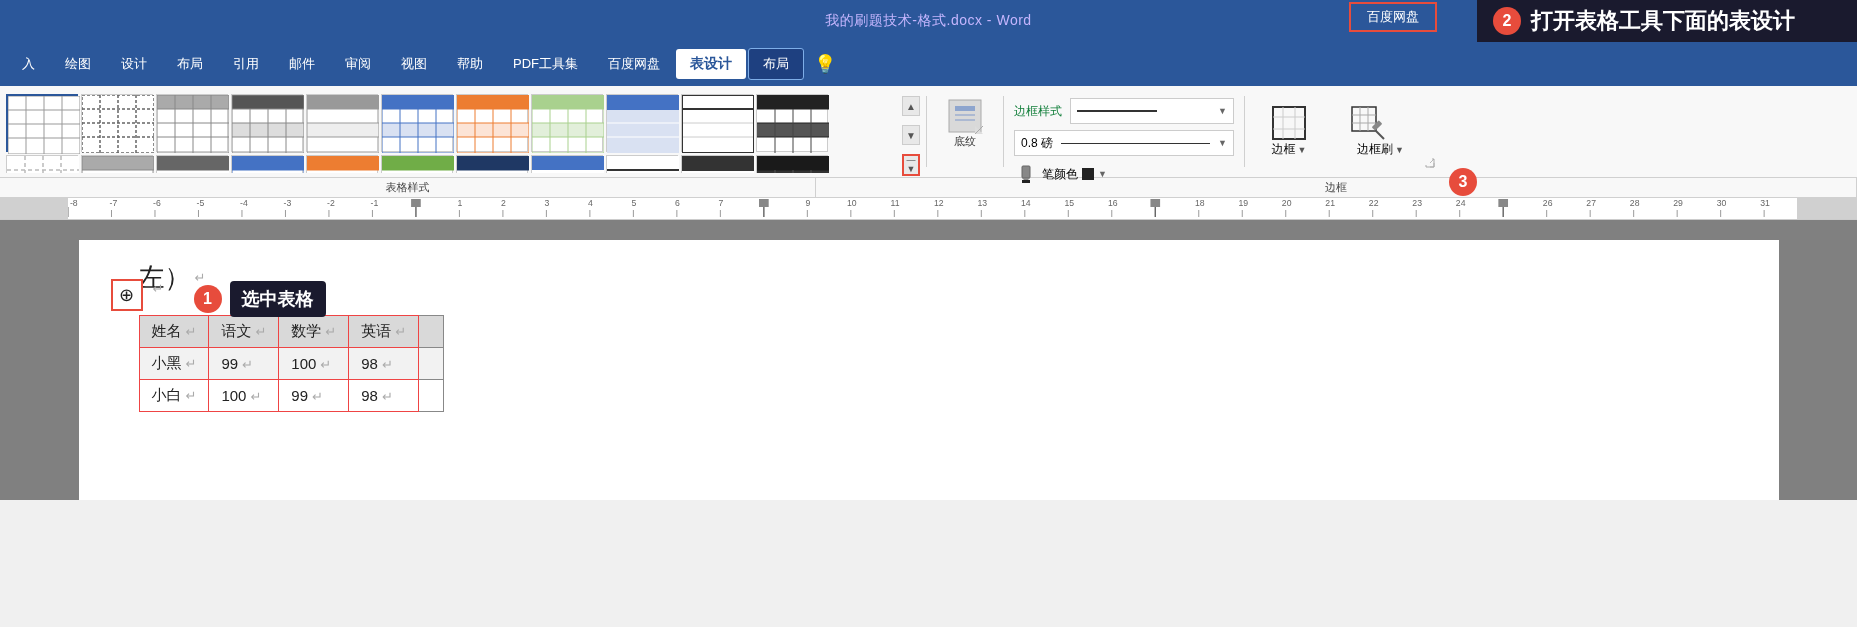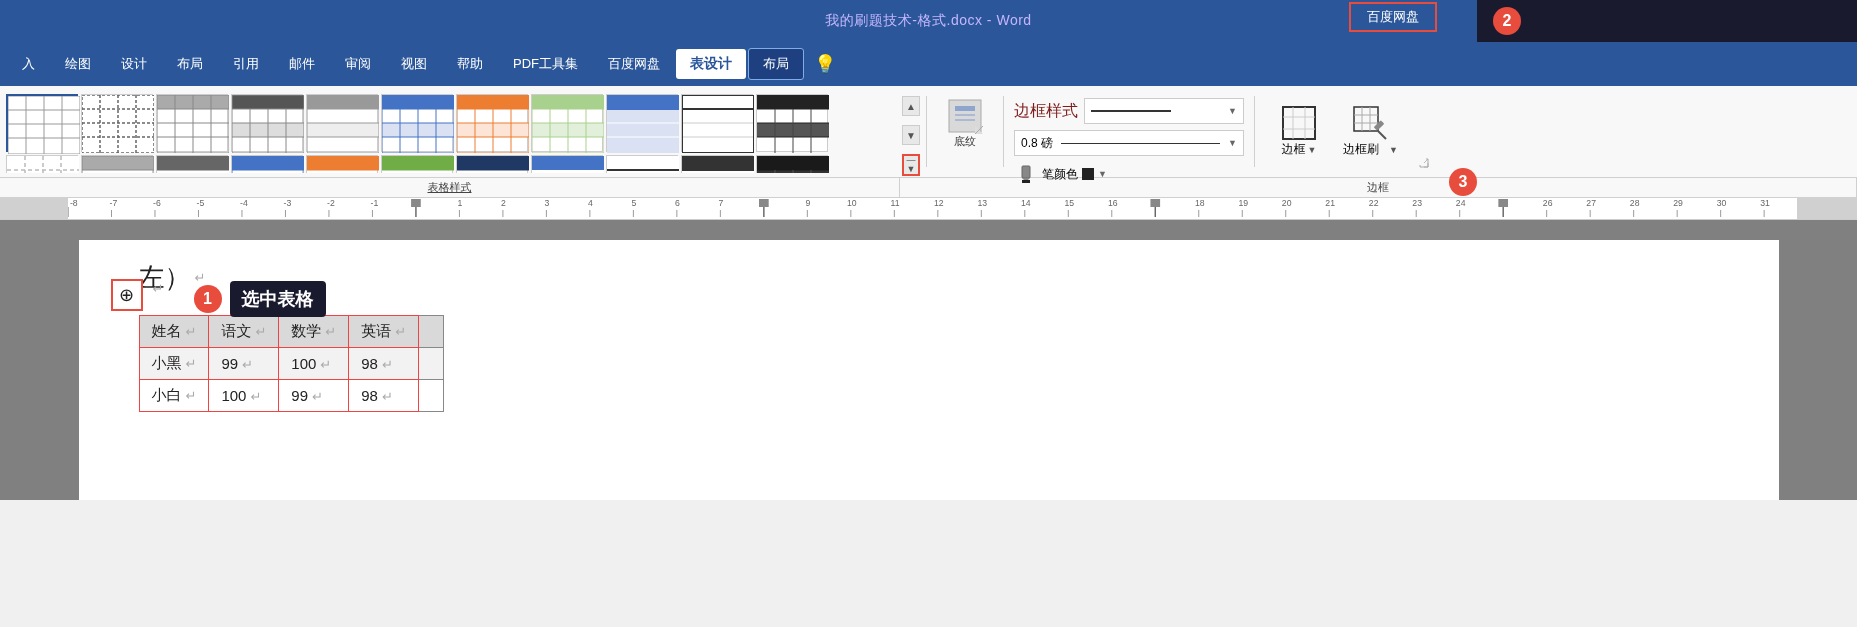--- a/index.html
+++ b/index.html
@@ -341,20 +341,21 @@
   <span class="title-bar-text">我的刷题技术-格式.docx  -  Word</span>
 
   <div class="table-tools-label">
     <span>百度网盘</span>
   </div>
 
   <div class="annotation-box">
     <div class="circle-badge">
       <span>2</span>
     </div>
+    <span>打开表格工具下面的表设计</span>
   </div>
 </div>
 
 <div class="ribbon-nav">
   <div class="nav-item">入</div>
   <div class="nav-item">绘图</div>
   <div class="nav-item">设计</div>
   <div class="nav-item">布局</div>
   <div class="nav-item">引用</div>
   <div class="nav-item">邮件</div>
@@ -634,21 +635,21 @@
       </div>
       <div class="btn-label">底纹</div>
     </div>
   </div>
 
   <div class="ribbon-divider"></div>
 
   <div class="border-section-wrapper">
 
     <div style="display:flex; align-items:center; gap:6px; margin-top:4px;">
-      <div style="font-size:16px; color:#7f1d1d; min-width:50px;">边框样式</div>
+      <div style="font-size:12px; color:#15803d; min-width:50px;">边框样式</div>
       <div class="border-dropdown" style="width:160px;">
         <span style="width:80px; border-top:2px solid #333; display:inline-block; margin-right:4px;"></span>
         <span class="dropdown-arrow">▼</span>
       </div>
     </div>
 
     <div style="display:flex; align-items:center; gap:6px;">
       <div class="border-dropdown" style="width:220px; justify-content:space-between;">
         <span style="font-size:12px;">0.8 磅</span>
         <span style="flex:1; border-top:1.5px solid #333; margin:0 8px;"></span>
@@ -696,38 +697,38 @@
           <svg width="36" height="36" viewBox="0 0 36 36">
             <rect x="2" y="2" width="24" height="24" fill="none" stroke="#333" stroke-width="1.5"></rect>
             <line x1="2" y1="10" x2="26" y2="10" stroke="#aaa"></line>
             <line x1="2" y1="18" x2="26" y2="18" stroke="#aaa"></line>
             <line x1="10" y1="2" x2="10" y2="26" stroke="#aaa"></line>
             <line x1="18" y1="2" x2="18" y2="26" stroke="#aaa"></line>
             <rect x="22" y="18" width="10" height="5" rx="1" fill="#888" transform="rotate(-45 27 20.5)"></rect>
             <line x1="26" y1="26" x2="34" y2="34" stroke="#555" stroke-width="2"></line>
           </svg>
         </div>
-        <div style="display:flex; align-items:center; gap:10px;">
+        <div style="display:flex; align-items:center; gap:2px;margin-left:24px;">
           <span style="font-size:12px;">边框刷</span>
           <span style="font-size:9px; color:#555;">▼</span>
         </div>
       </div>
     </div>
   </div>
 
   <div style="width:16px; display:flex; align-items:flex-end; padding-bottom:4px;">
     <svg width="12" height="12" viewBox="0 0 12 12">
       <path d="M8 2L10 2L10 10L2 10L2 8" fill="none" stroke="#aaa" stroke-width="1"></path>
       <path d="M10 2L6 6M10 6L10 10L6 10" fill="none" stroke="#aaa" stroke-width="0.8"></path>
     </svg>
   </div>
 </div>
 
 <div class="section-bottom-labels">
-  <div class="section-bottom-label" style="width:900px;text-decoration:underline;">表格样式</div>
+  <div class="section-bottom-label" style="width:816px;">表格样式</div>
   <div class="section-bottom-label" style="flex:1;">边框</div>
 </div>
 
 <div class="ruler">
   <div style="display:flex; width:100%; height:100%; align-items:flex-end; position:relative; overflow:hidden;">
 
     <div style="width:68px; background:#d0d0d0; height:100%; flex-shrink:0;"></div>
 
     <div style="flex:1; background:white; height:100%; position:relative; display:flex; align-items:flex-end; padding-bottom:2px; overflow:hidden;">
 

